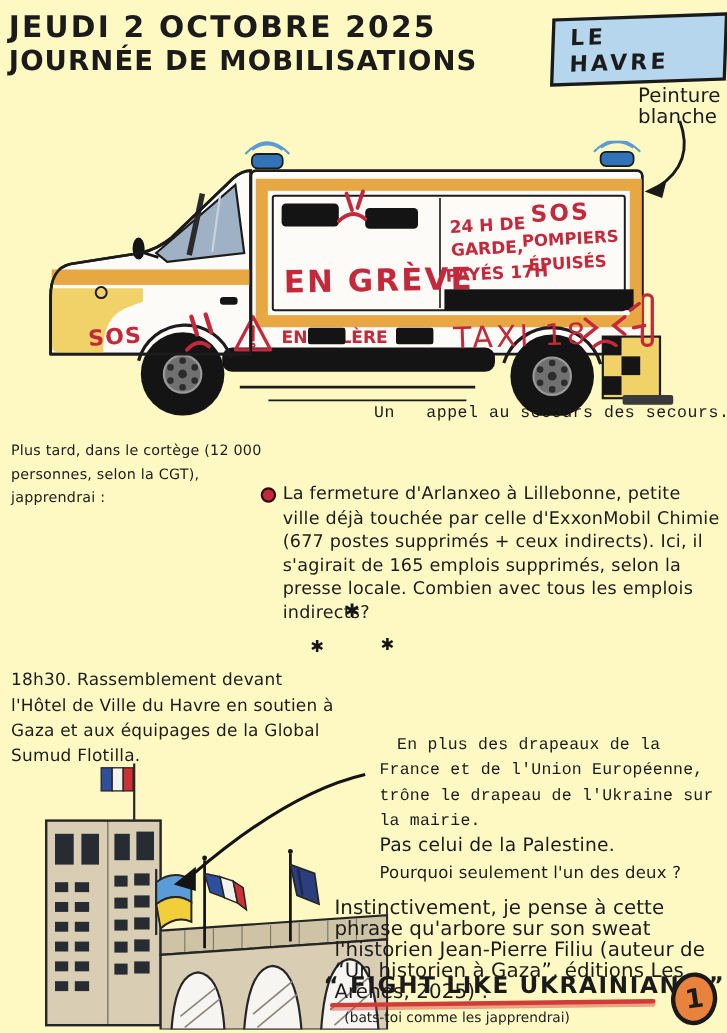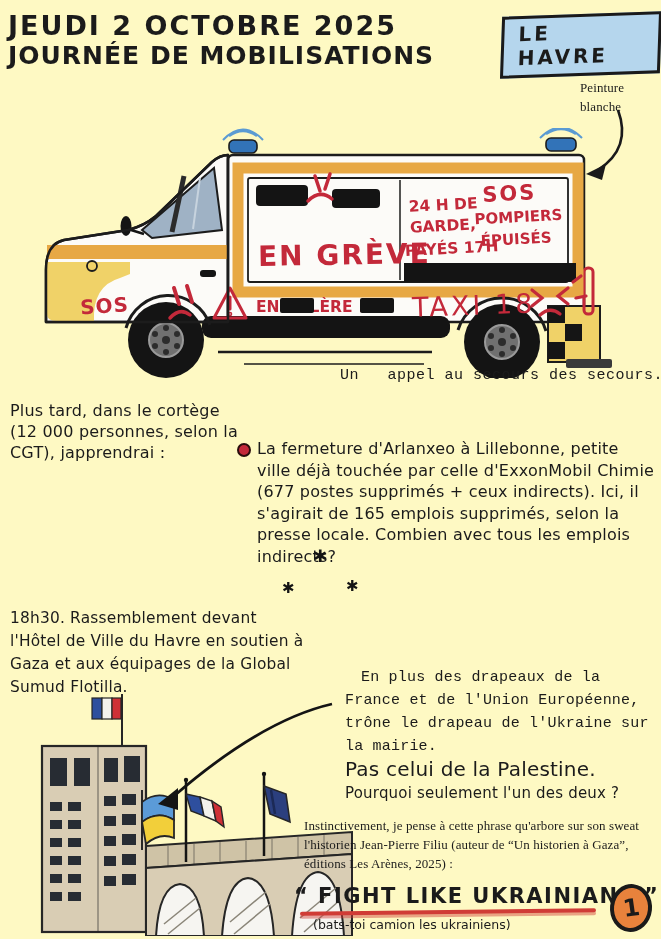--- a/index.html
+++ b/index.html
@@ -9,21 +9,21 @@
     font-family:"DejaVu Sans",sans-serif;color:#1b1b1b;
   }
   .abs{position:absolute;}
   .title{font-weight:bold;letter-spacing:2px;font-size:27px;line-height:31px;white-space:nowrap;}
   .title2{font-weight:bold;letter-spacing:1px;font-size:25px;line-height:30px;white-space:nowrap;text-align:center;}
   .badge{
     background:#b5d6ed;border:3px solid #1a1a1a;padding:3px 14px 5px 14px;
     font-weight:bold;font-size:20px;letter-spacing:3px;transform:rotate(-2deg) skewX(-4deg);
   }
   .hand{font-size:14.8px;line-height:21px;letter-spacing:0.2px;}
-  .hand-sm{font-size:13px;line-height:19px;letter-spacing:0.1px;font-family:Liberation Serif, serif;}
+  .hand-sm{font-size:18px;line-height:19px;letter-spacing:0.1px;}
   .caption{font-size:15px;letter-spacing:0.5px;font-family:Liberation Mono, monospace;}
   .bullet-row{display:flex;align-items:flex-start;}
   .dot{
     flex:0 0 auto;width:10px;height:10px;border-radius:50%;
     background:#c3293a;border:2.5px solid #2a0d0d;margin:5px 6px 0 0;
   }
   .star{color:#141414;font-size:17px;}
   .quote{
     font-weight:bold;font-size:21px;letter-spacing:1.5px;white-space:nowrap;
   }
@@ -173,21 +173,21 @@
       <path d="M508,187 Q518,178 528,186"></path>
       <line x1="541" y1="154" x2="549" y2="148"></line>
       <line x1="544" y1="170" x2="554" y2="168"></line>
     </g>
 
     <path d="M14,194 L14,142 Q14,116 32,112 L96,102 Q112,98 124,88 L180,34 Q188,27 196,27 L196,194 Z" fill="none" stroke="#1c1c1c" stroke-width="2.5" stroke-linejoin="round"></path>
   </svg>
 
   <div class="abs caption" style="left:340px;top:367px;width:305px;white-space:pre;">Un   appel au secours des secours...</div>
 
-  <div class="abs hand" style="left:10px;top:400px;width:242px;font-size:16px;">Plus tard, dans le cortège (12 000 personnes, selon la CGT), japprendrai :</div>
+  <div class="abs hand" style="left:10px;top:400px;width:242px;font-size:13px;">Plus tard, dans le cortège (12 000 personnes, selon la CGT), japprendrai :</div>
   <div class="abs bullet-row" style="left:237px;top:438px;width:420px;">
     <span class="dot"></span>
     <span class="hand" style="font-size:16px;line-height:21.5px;">La fermeture d'Arlanxeo à Lillebonne, petite ville déjà touchée par celle d'ExxonMobil Chimie (677 postes supprimés + ceux indirects). Ici, il s'agirait de 165 emplois supprimés, selon la presse locale. Combien avec tous les emplois indirects?</span>
   </div>
 
   <span class="abs star" style="left:313px;top:546px;">✱</span>
   <span class="abs star" style="left:282px;top:579px;font-size:15px;">✱</span>
   <span class="abs star" style="left:346px;top:577px;font-size:15px;">✱</span>
 
   <div class="abs hand" style="left:10px;top:607px;width:302px;font-size:15.4px;line-height:23px;">18h30. Rassemblement devant l'Hôtel de Ville du Havre en soutien à Gaza et aux équipages de la Global Sumud Flotilla.</div>
@@ -279,26 +279,26 @@
       <line x1="253" y1="106" x2="257" y2="130" stroke="#1c2a56" stroke-width="2.5"></line>
     </g>
 
     <g>
       <path d="M314,20 Q244,36 156,112" fill="none" stroke="#141414" stroke-width="2.8"></path>
       <polygon points="140,120 160,104 160,126" fill="#141414"></polygon>
     </g>
   </svg>
 
   <div class="abs hand" style="left:345px;top:666px;width:306px;font-size:15px;line-height:23px;text-indent:16px;font-family:Liberation Mono, monospace;">En plus des drapeaux de la France et de l'Union Européenne, trône le drapeau de l'Ukraine sur la mairie.</div>
-  <div class="abs hand" style="left:345px;top:759px;width:300px;font-size:20px;">Pas celui de la Palestine.</div>
+  <div class="abs hand" style="left:345px;top:759px;width:300px;font-size:17px;">Pas celui de la Palestine.</div>
   <div class="abs hand" style="left:345px;top:783px;width:305px;font-size:15px;">Pourquoi seulement l'un des deux ?</div>
 
   <div class="abs hand-sm" style="left:304px;top:816px;width:352px;">Instinctivement, je pense à cette phrase qu'arbore sur son sweat l'historien Jean-Pierre Filiu (auteur de “Un historien à Gaza”, éditions Les Arènes, 2025) :</div>
 
   <div class="abs quote" style="left:294px;top:884px;">“ FIGHT LIKE UKRAINIANS ”</div>
   <div class="abs quote-underline" style="left:300px;top:910px;width:296px;"></div>
-  <div class="abs" style="left:313px;top:917px;font-size:12.5px;">(bats-toi camion les ukrainiens)</div>
+  <div class="abs" style="left:313px;top:917px;font-size:12.5px;">(bats-toi comme les japprendrai)</div>
 
   <div class="abs pagenum" style="left:610px;top:884px;">
     <span>1</span>
   </div>
 
 </div>
 
 </body></html>

